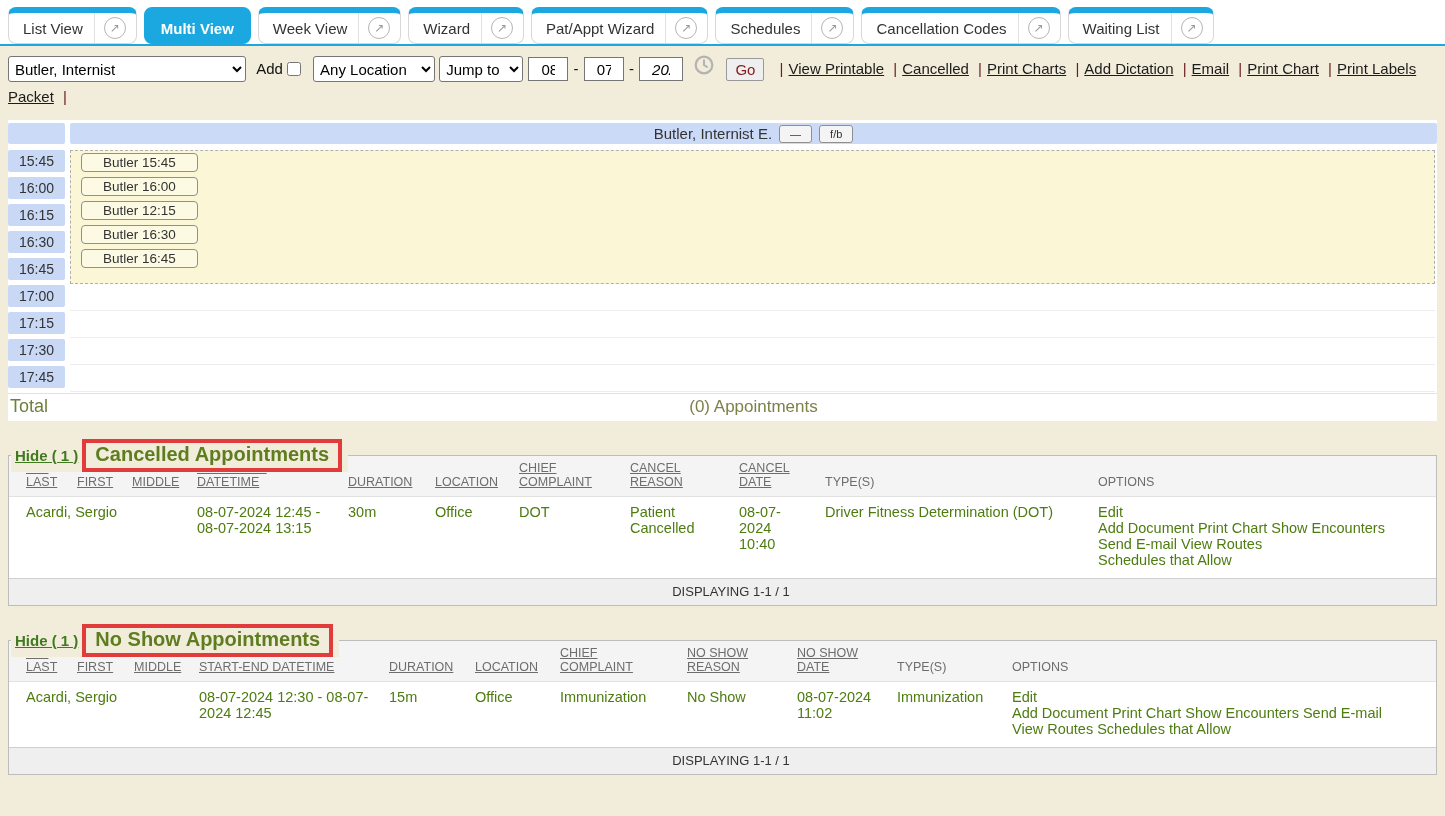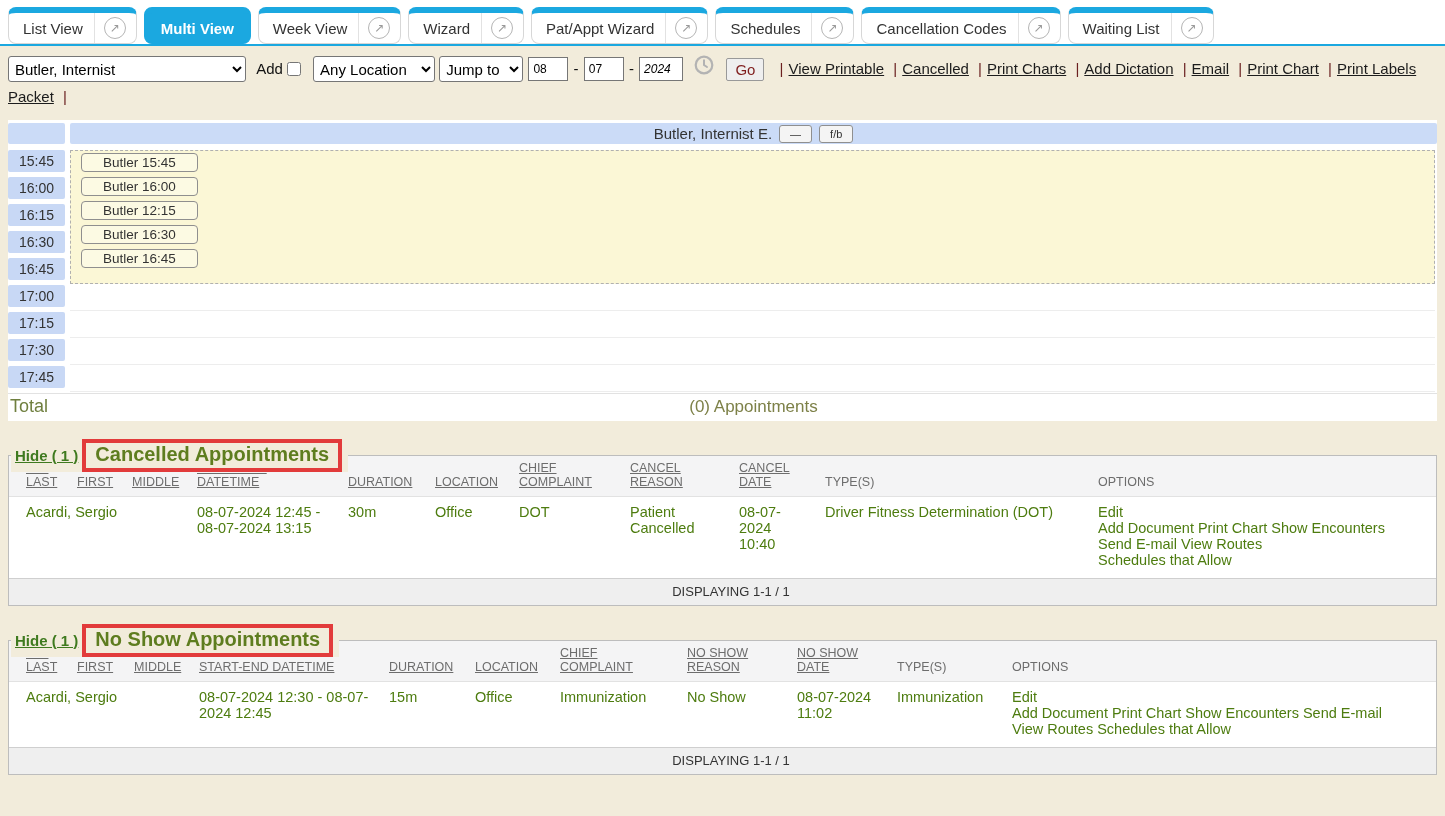--- a/index.html
+++ b/index.html
@@ -57,22 +57,22 @@
     border:1px solid #767676; border-radius:3px;
     background:#fff; padding:0 2px;
   }
   .sel-provider { width:238px; }
   .sel-location { width:122px; }
   .sel-jump { width:84px; }
   .tb-lab { margin:0 2px 0 6px; color:#111; }
   .tb-check { width:14px; height:14px; vertical-align:middle; margin:0 8px 0 2px; }
   .date-input {
     font-family:"Liberation Sans", sans-serif;
-    font-size:12px; width:40px; height:24px;
-    border:1px solid #767676; padding:0 4px;
+    font-size:15px; width:40px; height:24px;
+    border:1px solid #767676; padding:0 12px;
     margin:0 1px;
   }
   .date-input.yr { width:44px;font-style:italic; }
   .date-dash { color:#111; }
   .clock-wrap { display:inline-block; margin:0 8px 0 6px; }
   .go-btn {
     font-family:"Liberation Sans", sans-serif;
     font-size:15px; color:#7f1d1d;
     background:#efefef; border:1px solid #999; border-radius:2px;
     padding:2px 8px; margin-right:6px; cursor:pointer;

